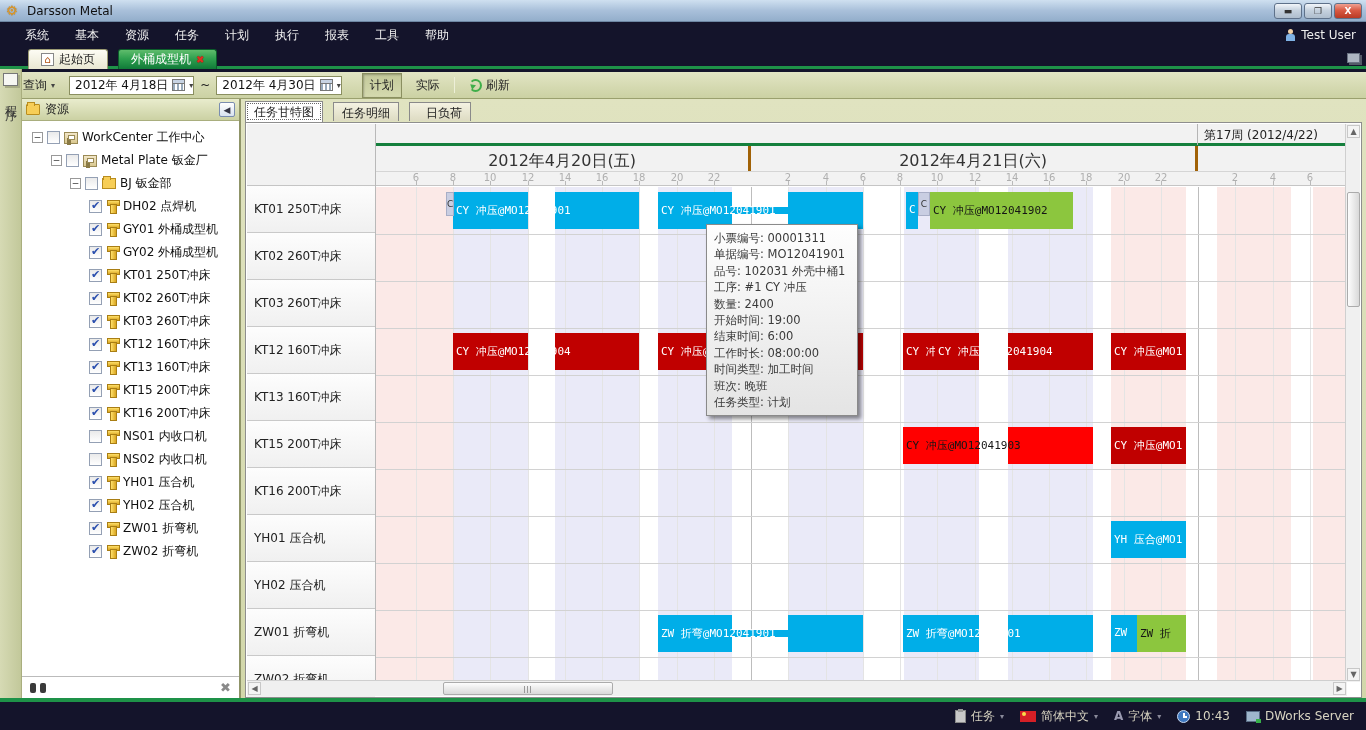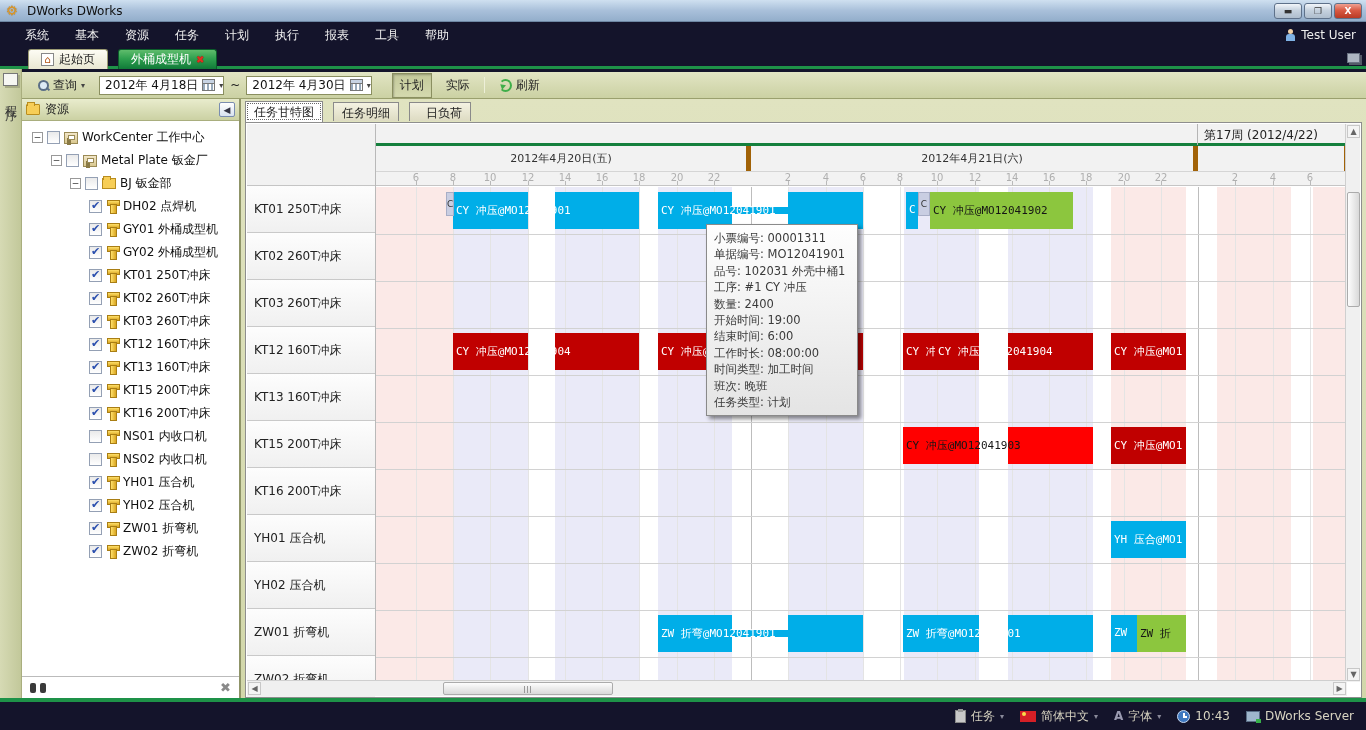--- a/index.html
+++ b/index.html
@@ -34,21 +34,21 @@
     font-size:12px; padding:0 12px; border-radius:3px 3px 0 0; }
   #tab-home { left:28px; background:linear-gradient(#FDFCF4,#E9E7D2); border:1px solid #9C9C74; border-bottom:none; color:#222; }
   .home-ico { width:13px; height:13px; background:#fff; border:1px solid #888; font-size:10px; line-height:11px; text-align:center; color:#B05010; }
   #tab-active { left:118px; background:linear-gradient(#5FBC6C,#2FA04F 45%,#107A38); border:1px solid #0B5E2B; border-bottom:none; color:#fff; }
   .tab-close { color:#E03020; background:transparent; font-size:10px; font-weight:bold; text-shadow:0 0 1px #7a0000; }
   #tabstrip-right-icon { right:6px; top:5px; width:13px; height:10px; background:#AEB6C2; border:1px solid #6a7282; box-shadow:2px 2px 0 #545b68; }
 
   
   #toolbar { left:0; top:72px; width:1366px; height:27px;
     background:linear-gradient(#E2E5C4,#CBD1A3); border-bottom:1px solid #9AA06E;
-    display:flex; align-items:center; gap:6px; padding-left:30px; }
+    display:flex; align-items:center; gap:6px; }
   .tb-btn { display:flex; align-items:center; gap:4px; font-size:12px; color:#222; padding:3px 7px; border:1px solid transparent; }
   .tb-btn.pressed { border:1px solid #8A8F60; background:linear-gradient(#C3C99A,#D4D9AE); box-shadow:inset 1px 1px 2px rgba(0,0,0,.25); }
   .mag-ico { width:11px; height:11px; position:relative; }
   .mag-ico:before { content:""; position:absolute; left:0; top:0; width:7px; height:7px; border:2px solid #5A6E86; border-radius:50%; background:#DDEBF5; }
   .mag-ico:after { content:""; position:absolute; left:8px; top:8px; width:4px; height:2px; background:#5A6E86; transform:rotate(45deg); }
   .caret { font-size:8px; color:#444; }
   .date-field { display:flex; align-items:center; background:#fff; border:1px solid #8A8F60; height:19px; font-size:12px; padding-left:5px; gap:4px; color:#111; }
   .cal-ico { width:13px; height:12px; border:1px solid #777; background:
       linear-gradient(#fff,#fff) , repeating-linear-gradient(90deg,#9ab 0 2px,#fff 2px 4px); background-size:100% 3px,100% 100%; background-position:0 0; background-repeat:no-repeat; position:relative; }
   .cal-ico:before { content:""; position:absolute; left:0; top:0; right:0; height:3px; background:#C7D3E3; border-bottom:1px solid #777; }
@@ -94,21 +94,21 @@
 
   
   #gantt { left:245px; top:122px; width:1117px; height:576px; background:#fff; border:1px solid #8E8E8E; overflow:hidden; }
   #g-label-col { left:1px; top:1px; width:129px; height:558px; background:#F6F6F6; border-right:1px solid #B9B9B9; }
   #g-label-head { height:62px; border-bottom:1px solid #C5C5C5; background:#F2F2F2; }
   .g-label-cell { height:47px; border-bottom:1px solid #C9C9C9; font-size:12px; color:#222; display:flex; align-items:center; padding-left:7px; background:linear-gradient(#FDFDFD,#F0F0F0); }
   #g-chart-zone { left:130px; top:1px; width:971px; height:558px; overflow:hidden; }
   #g-week-row { left:0; top:0; width:971px; height:22px; background:#F2F2F2; border-bottom:3px solid #15803d; }
   .g-week-cell { position:absolute; top:0; height:21px; font-size:12px; color:#222; padding:3px 0 0 6px; border-right:1px solid #B5B5B5; }
   #g-date-row { left:0; top:22px; width:971px; height:26px; background:#F2F2F2; border-bottom:1px solid #D5D5D5; }
-  .g-date-cell { position:absolute; top:0; height:25px; font-size:11px; color:#333; text-align:center; padding-top:5px; border-right:5px solid #a16207; }
+  .g-date-cell { position:absolute; top:0; height:25px; font-size:16px; color:#333; text-align:center; padding-top:5px; border-right:3px solid #a16207; }
   #g-tick-row { left:0; top:48px; width:971px; height:14px; background:#F2F2F2; border-bottom:1px solid #C5C5C5; }
   .g-tick-lbl { position:absolute; top:0; width:20px; text-align:center; font-size:10px; color:#AFAFAF; }
   .g-tick-mark { position:absolute; bottom:0; width:1px; height:4px; background:#B9B9B9; }
   #g-rows { left:0; top:63px; width:971px; height:495px; background:#fff; }
   .band { position:absolute; top:0; height:495px; }
   .band.pink { background:#FBE9E7; } .band.lav { background:#EAEAF8; }
   .gridline { position:absolute; top:0; width:1px; height:495px; background:#E4E4E4; }
   .dayline { position:absolute; top:0; width:1px; height:495px; background:#BDBDBD; }
   .g-row-line { position:absolute; left:0; width:971px; height:1px; background:#D2D2D2; }
   .bar-seg { position:absolute; height:37px; }
@@ -145,21 +145,21 @@
   .clock-icon:before { content:""; position:absolute; left:5px; top:2px; width:2px; height:5px; background:#fff; }
   .clock-icon:after { content:""; position:absolute; left:5px; top:5px; width:4px; height:2px; background:#fff; }
   .server-icon { width:14px; height:11px; background:#9FB6CC; border:1px solid #5A6E86; position:relative; }
   .server-icon:after { content:""; position:absolute; right:-2px; bottom:-2px; width:5px; height:4px; background:#37B04A; }
 </style>
 </head>
 <body>
 
 <div id="title-bar" class="abs">
   <span id="app-icon">⚙</span>
-  <span id="title-text">DWorks DWorks</span>
+  <span id="title-text">Darsson Metal</span>
 </div>
 <div class="win-btns abs">
   <div class="win-btn">▬</div>
   <div class="win-btn">❐</div>
   <div class="win-btn close">X</div>
 </div>
 
 <div id="menu-bar" class="abs">
   <div id="menu-items" style="display:flex">
       <span class="menu-item">系统</span>

